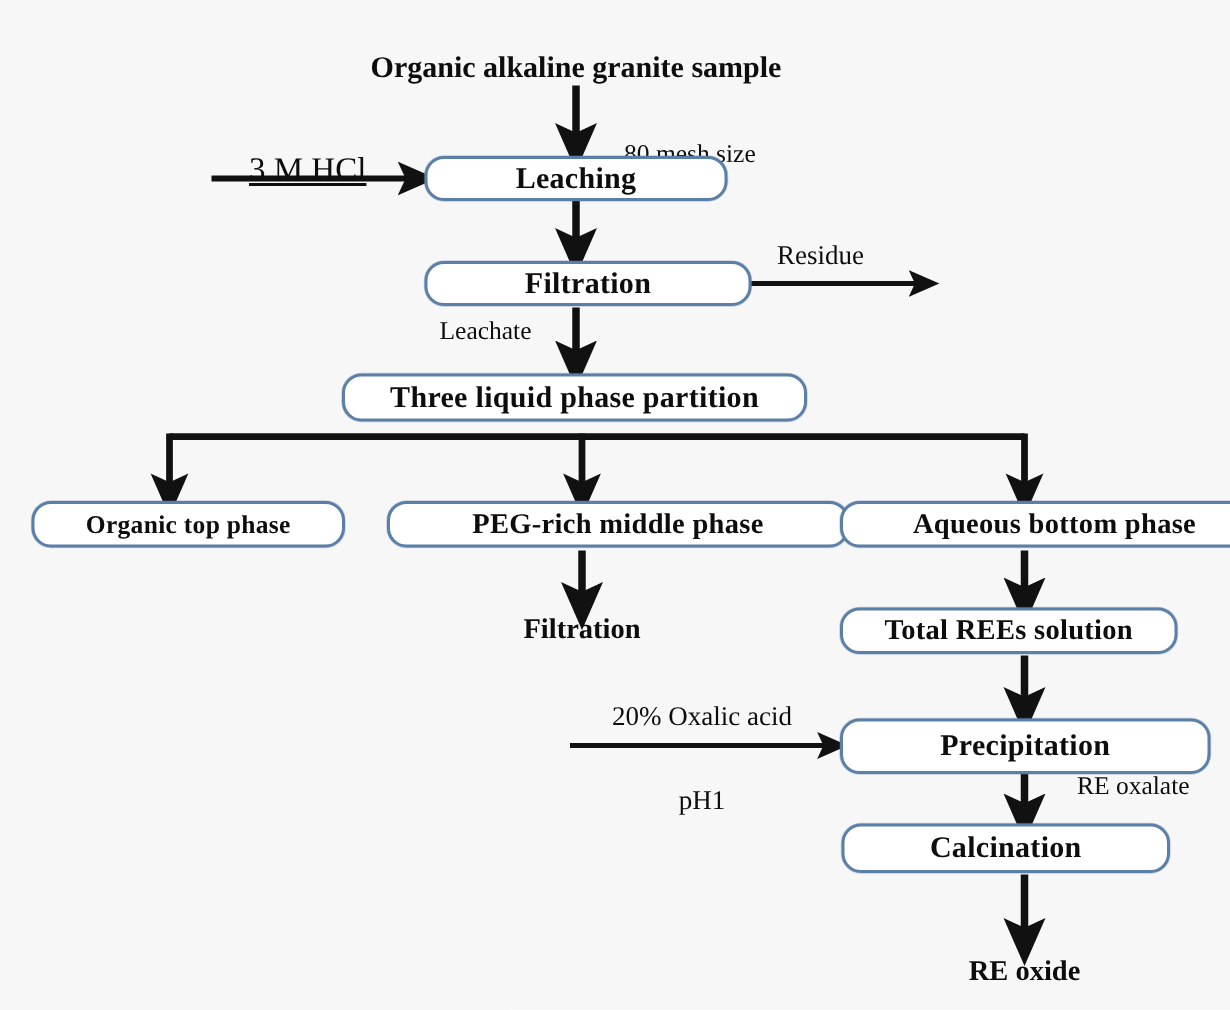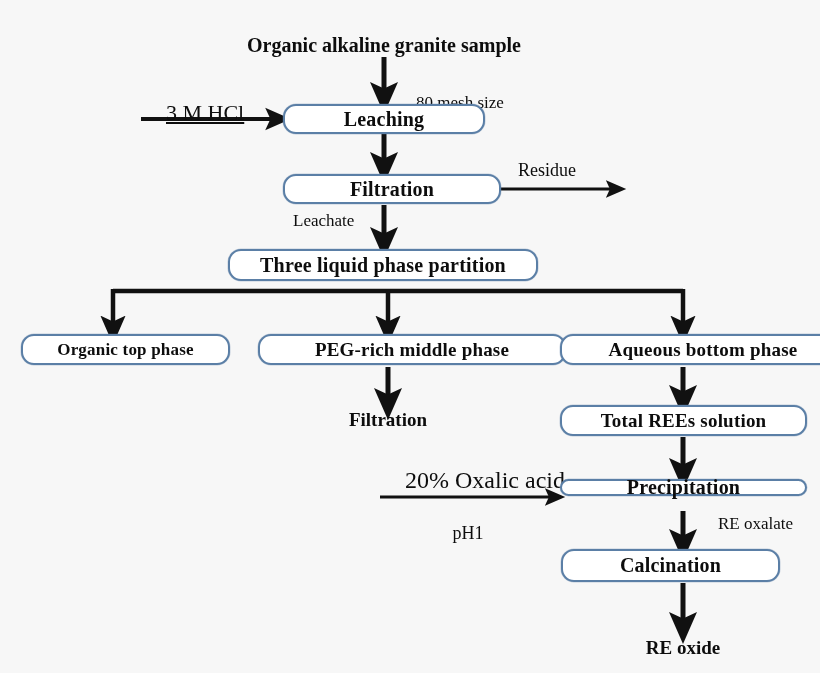--- a/index.html
+++ b/index.html
@@ -90,39 +90,39 @@
   <div class="freetext" style="left:416px; top:61px; font-size:17px;margin-top:32px;">80 mesh size</div>
 
   <div class="freetext" style="left:166px; top:100px; font-size:22px;text-decoration:underline;">3 M HCl</div>
 
   <div class="freetext" style="left:518px; top:160px; font-size:18px;">Residue</div>
 
   <div class="freetext" style="left:293px; top:211px; font-size:17px;">Leachate</div>
 
   <div class="freetext bold center" style="left:388px; top:409px; font-size:19px;">Filtration</div>
 
-  <div class="freetext center" style="left:468px; top:467px; font-size:24px;margin-left:17px;">20% Oxalic acid</div>
+  <div class="freetext center" style="left:468px; top:467px; font-size:18px;">20% Oxalic acid</div>
 
   <div class="freetext center" style="left:468px; top:523px; font-size:18px;">pH1</div>
 
   <div class="freetext" style="left:718px; top:514px; font-size:17px;">RE oxalate</div>
 
   <div class="freetext bold center" style="left:683px; top:637px; font-size:19px;">RE oxide</div>
 
   <div class="node" style="left:283px; top:104px; width:202px; height:30px; font-size:20px;">Leaching</div>
 
   <div class="node" style="left:283px; top:174px; width:218px; height:30px; font-size:20px;">Filtration</div>
 
   <div class="node" style="left:228px; top:249px; width:310px; height:32px; font-size:20px;">Three liquid phase partition</div>
 
   <div class="node" style="left:21px; top:334px; width:209px; height:31px; font-size:17px;">Organic top phase</div>
 
   <div class="node" style="left:258px; top:334px; width:308px; height:31px; font-size:19px;">PEG-rich middle phase</div>
 
   <div class="node" style="left:560px; top:334px; width:286px; height:31px; font-size:19px;">Aqueous bottom phase</div>
 
-  <div class="node" style="left:560px; top:405px; width:247px; height:31px; font-size:19px;">Total REEs solution</div>
+  <div class="node" style="left:560px; top:405px; width:225px; height:31px; font-size:19px;">Total REEs solution</div>
 
-  <div class="node" style="left:560px; top:479px; width:247px; height:17px; font-size:20px;">Precipitation</div>
+  <div class="node" style="left:560px; top:479px; width:247px; height:37px; font-size:20px;">Precipitation</div>
 
   <div class="node" style="left:561px; top:549px; width:219px; height:33px; font-size:20px;">Calcination</div>
 
 </div>
 
 </body></html>

